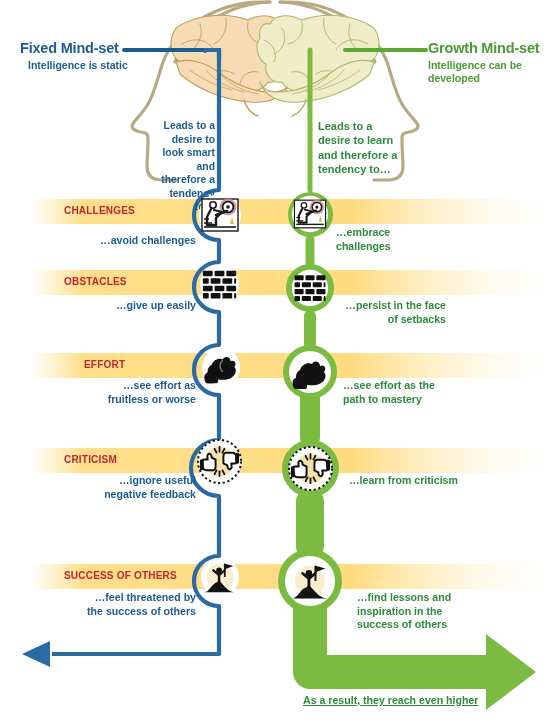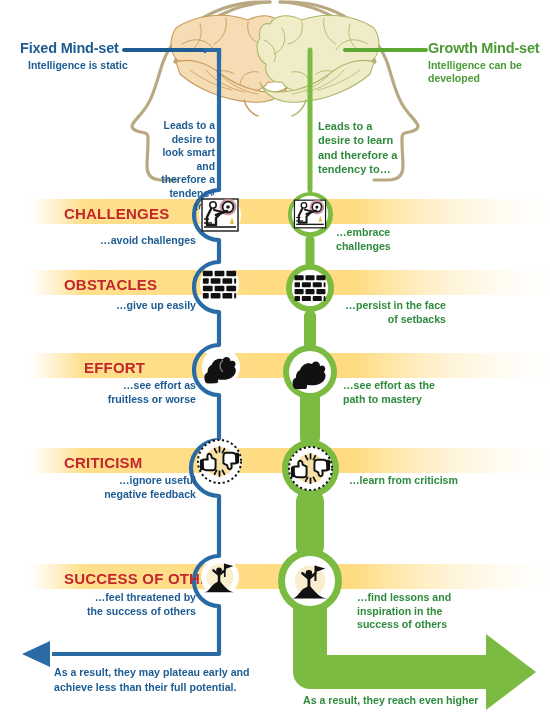--- a/index.html
+++ b/index.html
@@ -9,21 +9,21 @@
     -webkit-font-smoothing:antialiased;
   }
   #stage{position:absolute;inset:0;width:550px;height:719px;}
   .abs{position:absolute;}
 
   
   .mindset-title{font-weight:bold;font-size:14.5px;letter-spacing:-.2px;line-height:1.05;}
   .mindset-sub{font-size:10.5px;line-height:1.22;font-weight:600;}
   .fixed-color{color:#1c5c93;}
   .growth-color{color:#4a9b36;}
-  .rowlabel{position:absolute;font-weight:bold;font-size:15px;color:#c1272d;letter-spacing:.2px;white-space:nowrap;}
+  .rowlabel{position:absolute;font-weight:bold;font-size:10px;color:#c1272d;letter-spacing:.2px;white-space:nowrap;}
 
   
   .cap{position:absolute;font-size:10.6px;line-height:1.28;font-weight:600;}
   .cap.l{color:#1c5c93;text-align:right;}
   .cap.r{color:#2e8b3d;text-align:left;}
 
   
   .result{position:absolute;font-size:10.6px;line-height:1.38;font-weight:600;}
   .result b{font-weight:bold;}
   .result.l{color:#1c5c93;}
@@ -373,21 +373,18 @@
         <path d="M27,8 L36,10.5 L27,14 Z" fill="#111111"></path>
         <circle cx="21" cy="15" r="3" fill="#111111"></circle>
         <path d="M21,18 L21,28" stroke="#111111" stroke-width="2.6" stroke-linecap="round"></path>
         <path d="M21,20 L15,15 M21,20 L27,15" stroke="#111111" stroke-width="2.4" stroke-linecap="round"></path>
         <path d="M21,27 L16,34 M21,27 L26,34" stroke="#111111" stroke-width="2.4" stroke-linecap="round"></path>
         <path d="M5,38 C10,38 12,32 16,29 C19,27 22,27 25,30 C29,34 32,38 39,38 Z" fill="#111111"></path>
       </svg>
     </div>
   </div>
 
-  <div class="result l" style="left:54px;top:665px;width:215px;">
-    <b>As a result,</b><span> they may plateau early and achieve less than their full potential.</span>
-  </div>
-
-  <div class="result r" style="left:303px;top:693px;width:240px;">
+
+  <div class="result r" style="left:303px;top:693px;width:240px;text-decoration:underline;">
     <b>As a result,</b><span> they reach even higher</span>
   </div>
 
 </div>
 
 </body></html>

